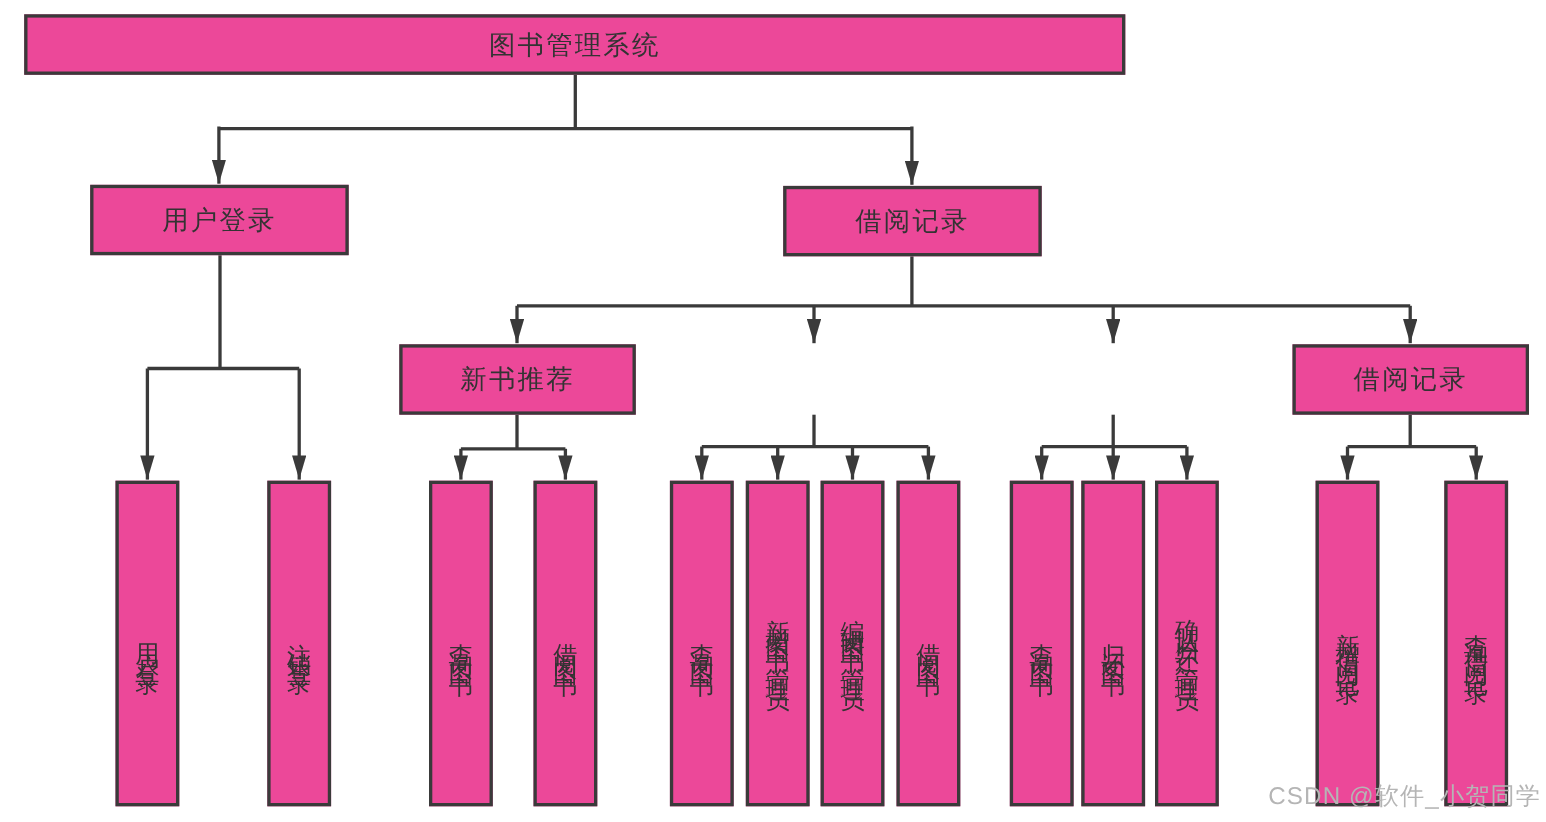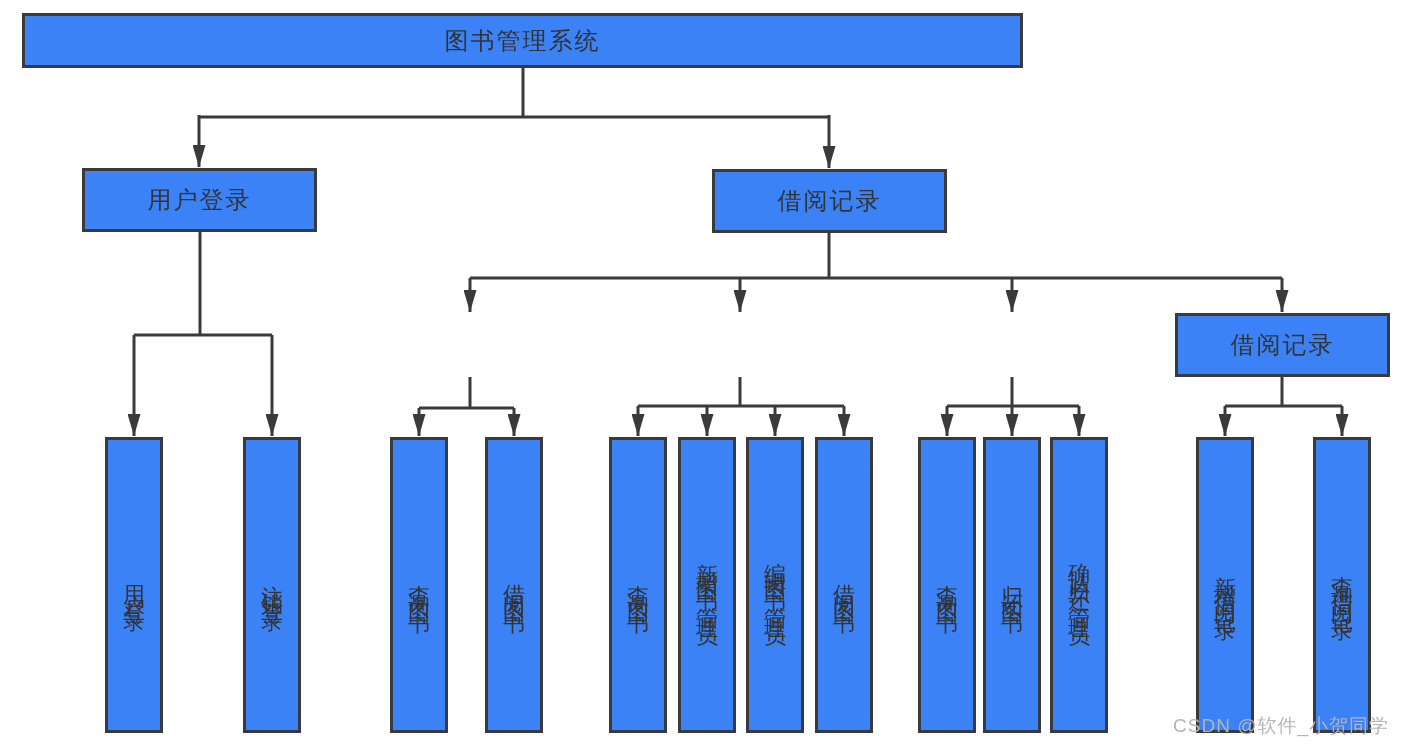--- a/index.html
+++ b/index.html
@@ -9,32 +9,32 @@
   .stage{
     position:relative;width:1405px;height:747px;background:var(--background,#fff);
     font-family:"Liberation Sans", sans-serif;color:var(--text,#333);
     overflow:hidden;
   }
   .wires{position:absolute;left:0;top:0;z-index:1;}
   .wires path,.wires line{stroke:var(--line,#3a3a3a);stroke-width:3;fill:none;}
   .wires .ah{fill:var(--line,#3a3a3a);stroke:none;}
   .node{
     position:absolute;box-sizing:border-box;z-index:2;
-    background:#3b82f6;border:3px solid var(--line,#3a3a3a);
+    background:#ec4899;border:3px solid var(--line,#3a3a3a);
     display:flex;align-items:center;justify-content:center;
     font-size:24px;letter-spacing:2px;color:var(--text,#333);
     white-space:nowrap;
   }
   .leaf{
     writing-mode:vertical-rl;text-orientation:mixed;
     font-size:22px;letter-spacing:9px;white-space:normal;
   }
   .watermark{
-    position:absolute;right:16px;bottom:8px;z-index:3;
-    font-size:19px;letter-spacing:1px;color:var(--watermark,#b5b5b5);
+    position:absolute;right:4px;bottom:8px;z-index:3;
+    font-size:22px;letter-spacing:1px;color:var(--watermark,#b5b5b5);
   }
 </style>
 </head>
 <body>
 
 <div class="stage">
 
   <svg class="wires" width="1405" height="747" viewBox="0 0 1405 747">
     <defs>
       <marker id="ah" viewBox="0 0 10 10" refX="10" refY="5" markerWidth="22" markerHeight="13" orient="auto" markerUnits="userSpaceOnUse" preserveAspectRatio="none">
@@ -81,20 +81,21 @@
     <path d="M1225 406 H1342"></path>
     <line x1="1225" y1="406" x2="1225" y2="436" marker-end="url(#ah)"></line>
     <line x1="1342" y1="406" x2="1342" y2="436" marker-end="url(#ah)"></line>
   </svg>
 
   <div class="node" style="left:22px;top:13px;width:1001px;height:55px">图书管理系统</div>
 
   <div class="node" style="left:82px;top:168px;width:235px;height:64px">用户登录</div>
   <div class="node" style="left:712px;top:169px;width:235px;height:64px">借阅记录</div>
 
+  <div class="node" style="left:363px;top:313px;width:215px;height:64px">新书推荐</div>
   <div class="node" style="left:1175px;top:313px;width:215px;height:64px">借阅记录</div>
 
   <div class="node leaf" style="left:105px;top:437px;width:58px;height:296px">用户登录</div>
   <div class="node leaf" style="left:243px;top:437px;width:58px;height:296px">注销登录</div>
 
   <div class="node leaf" style="left:390px;top:437px;width:58px;height:296px">查询图书</div>
   <div class="node leaf" style="left:485px;top:437px;width:58px;height:296px">借阅图书</div>
 
   <div class="node leaf" style="left:609px;top:437px;width:58px;height:296px">查询图书</div>
   <div class="node leaf" style="left:678px;top:437px;width:58px;height:296px">新增图书（管理员）</div>

